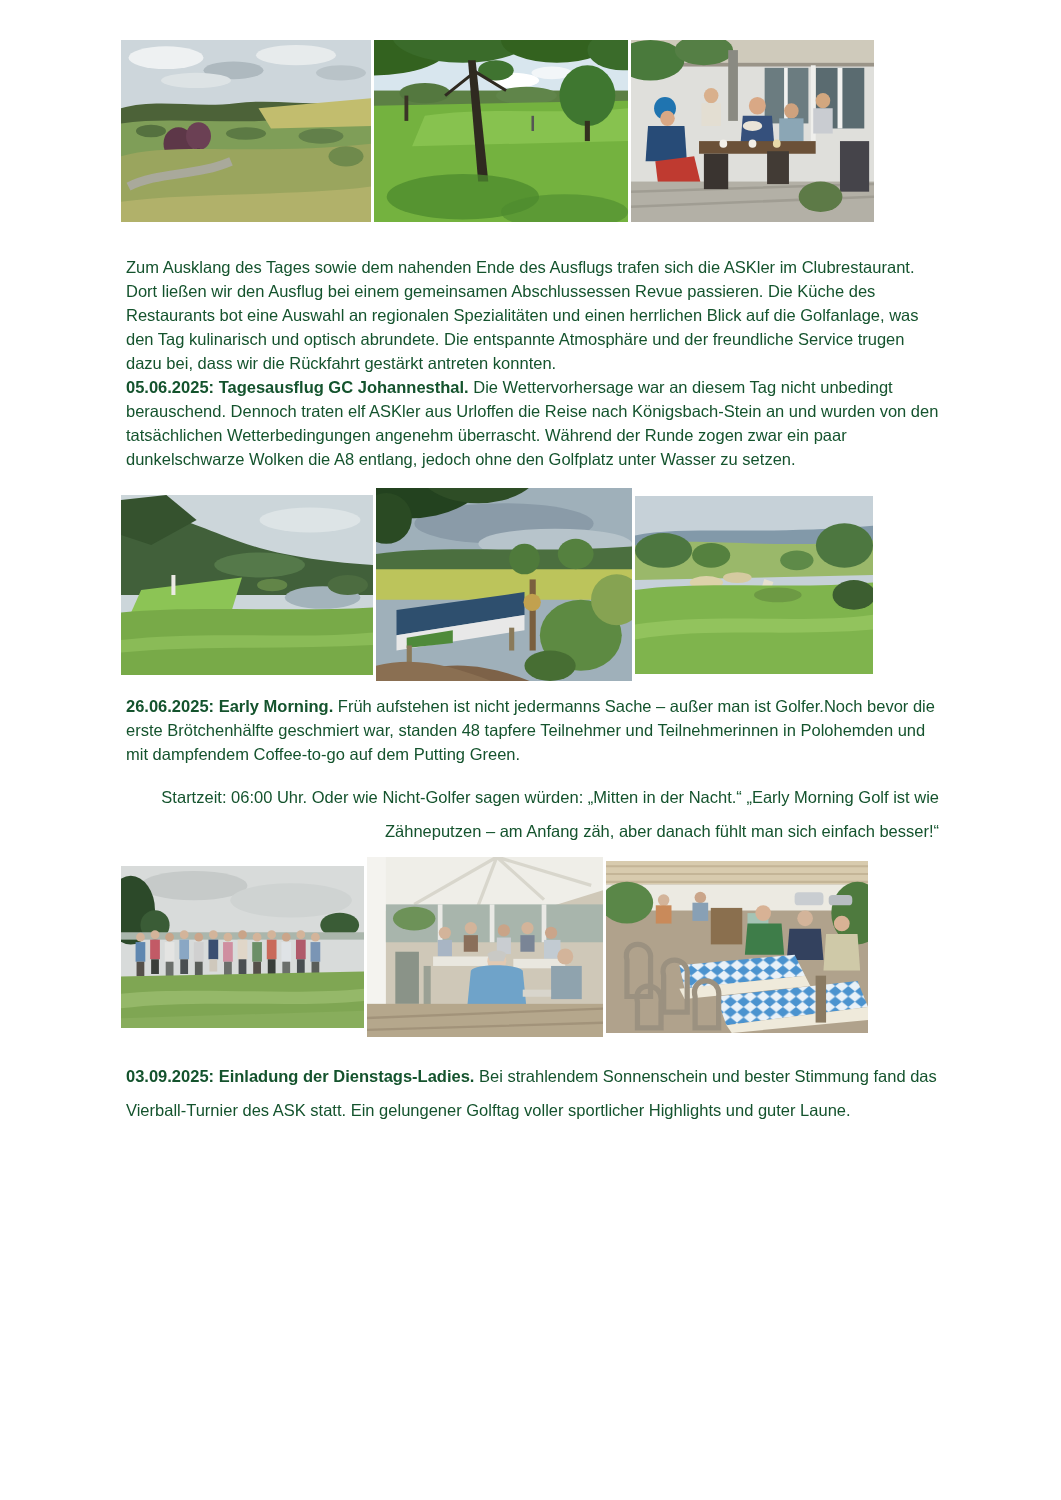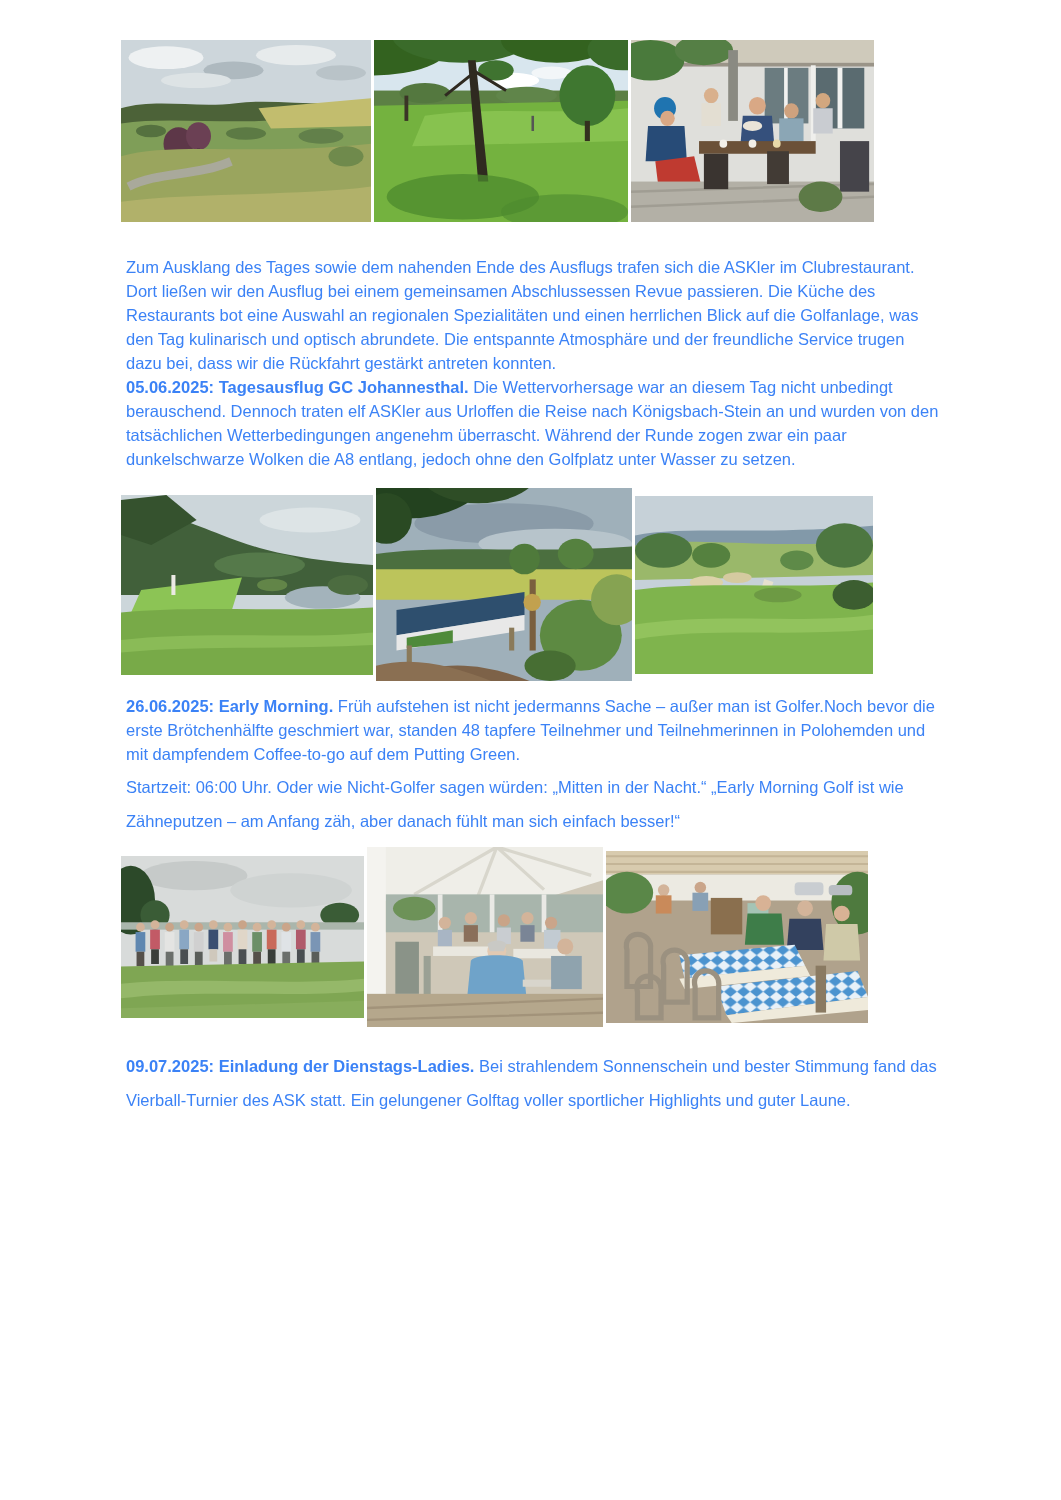--- a/index.html
+++ b/index.html
@@ -1,17 +1,17 @@
 <!DOCTYPE html>
 <html lang="de"><head>
 <meta charset="utf-8">
 <style>
   html,body{margin:0;padding:0;background:#ffffff;}
   .page{position:relative;width:1061px;height:1500px;background:#ffffff;overflow:hidden;
-        font-family:"Liberation Sans",sans-serif;color:#3b82f6;}
+        font-family:"Liberation Sans",sans-serif;color:#14532d;}
   .content{position:absolute;left:126px;top:0;width:813px;}
   p{margin:0;font-size:16.5px;line-height:24px;text-align:left;}
   p b{font-weight:700;}
   .wide{line-height:34px;}
   .photo-row{display:flex;gap:3px;margin-left:-5px;align-items:center;}
   .photo{flex:0 0 auto;overflow:hidden;background:#ccc;}
   .photo svg{display:block;width:100%;height:100%;}
   
   .r1{margin-top:40px;}
   .ph-a{width:250px;height:182px;}
@@ -23,21 +23,21 @@
   .ph-e{width:256px;height:193px;}
   .ph-f{width:238px;height:178px;}
   
   .r3{margin-top:9px;}
   .ph-g{width:243px;height:162px;}
   .ph-h{width:236px;height:180px;}
   .ph-i{width:262px;height:172px;}
   .p1{margin-top:33px;}
   .p2{}
   .p3{margin-top:13px;}
-  .p4{margin-top:4px;}
+  .p4{margin-top:14px;text-align:right;}
   .p5{margin-top:25px;}
   .p6{margin-top:22px;}
 </style>
 </head>
 <body>
 
 <div class="page">
   <div class="content">
 
     <div class="photo-row r1">
@@ -355,16 +355,16 @@
             <path d="M22,44 C20,36 32,36 31,44 L31,58 L22,58 Z"></path>
             <path d="M12,54 C10,46 22,46 21,54 L21,64 L12,64 Z"></path>
             <path d="M34,52 C32,44 44,44 43,52 L43,64 L34,64 Z"></path>
           </g>
           <rect x="80" y="44" width="4" height="18" fill="#8a7a62"></rect>
         </svg>
       </figure>
     </div>
 
 
-    <p class="p6 wide"><b>09.07.2025: Einladung der Dienstags-Ladies.</b><span> Bei strahlendem Sonnenschein und bester Stimmung fand das Vierball-Turnier des ASK statt. Ein gelungener Golftag voller sportlicher Highlights und guter Laune.</span></p>
+    <p class="p6 wide"><b>03.09.2025: Einladung der Dienstags-Ladies.</b><span> Bei strahlendem Sonnenschein und bester Stimmung fand das Vierball-Turnier des ASK statt. Ein gelungener Golftag voller sportlicher Highlights und guter Laune.</span></p>
 
   </div>
 </div>
 
 </body></html>

